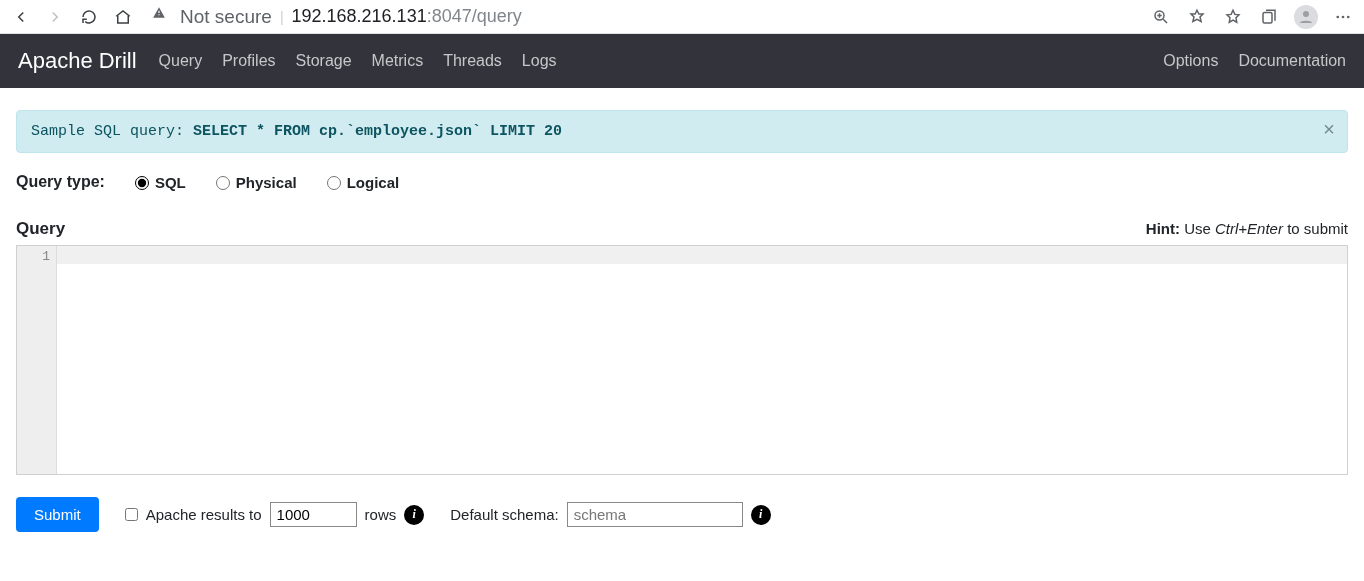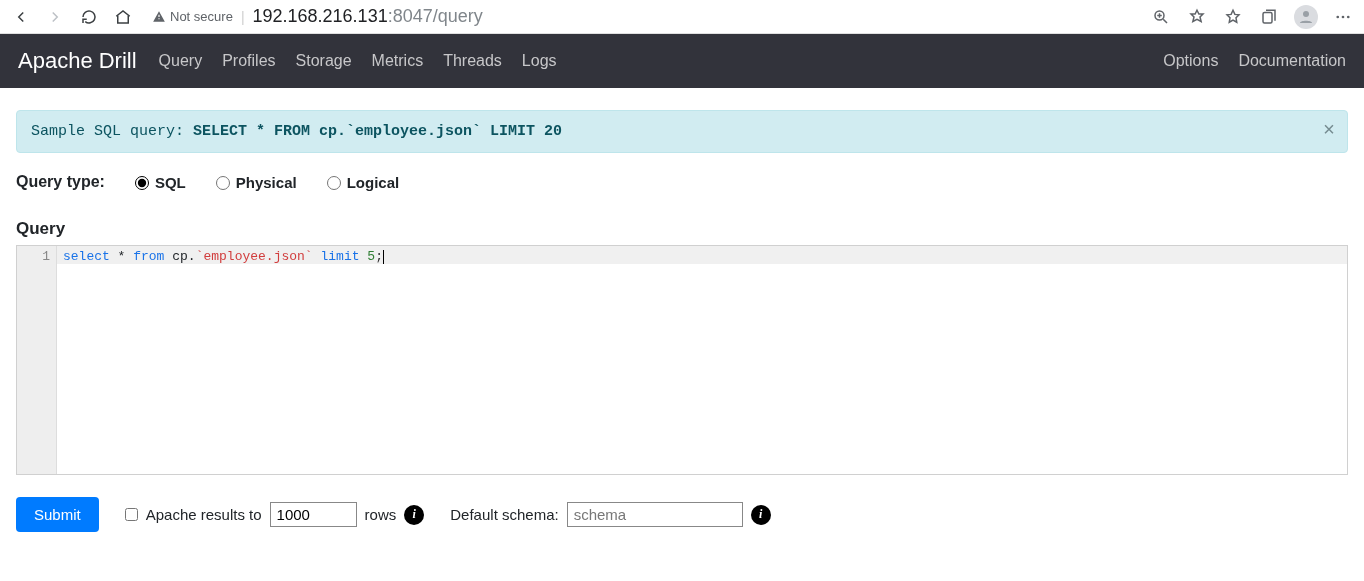--- a/index.html
+++ b/index.html
@@ -4,21 +4,21 @@
   <style>
     * { box-sizing: border-box; margin: 0; padding: 0; }
     body { font-family: "Segoe UI", Arial, sans-serif; font-size: 14px; color: #212529; background: #fff; }
 
     
     .browser-bar { display: flex; align-items: center; height: 34px; padding: 0 10px; gap: 12px; border-bottom: 1px solid #e0e0e0; background:#fff;}
     .browser-bar .icon-btn { width: 22px; height: 22px; display: flex; align-items: center; justify-content: center; color:#5f6368; cursor:pointer; }
     .browser-bar .icon-btn.disabled { color:#bdc1c6; cursor:default;}
     .browser-bar .icon-btn svg { width:18px; height:18px; }
     .addr-wrap { flex:1; display:flex; align-items:center; gap:8px; padding:0 6px; color:#5f6368;}
-    .addr-wrap .warn { display:flex; align-items:center; gap:4px; color:#5f6368; font-size:13px;}
+    .addr-wrap .warn { display:flex; gap:14px; color:#5f6368; font-size:19px;}
     .addr-wrap .pipe { color:#cfcfcf; }
     .addr { font-size:18px; color:#202124; }
     .addr .muted { color:#80868b; }
     .right-icons { display:flex; align-items:center; gap:14px; }
     .avatar-circle{width:24px;height:24px;border-radius:50%;background:#dadce0;display:flex;align-items:center;justify-content:center;}
     .avatar-circle svg{width:18px;height:18px;fill:#9aa0a6;}
 
     
     .navbar { background:#32333b; color:#cfcfcf; display:flex; align-items:center; padding:0 18px; height:54px; }
     .brand { color:#fff; font-size:22px; font-weight:400; margin-right:22px; font-family: "Segoe UI", Arial, sans-serif; }
@@ -179,29 +179,31 @@
       <span>Physical</span>
     </label>
     <label class="radio-opt">
       <input type="radio" name="qt" style="">
       <span>Logical</span>
     </label>
   </div>
 
   <div class="section-head">
     <span class="title">Query</span>
+    <span class="hint">
+      <b>Hint:</b><span> Use </span><i>Ctrl+Enter</i><span> to submit</span>
+    </span>
   </div>
 
   <div class="editor">
     <div class="gutter">
       <div>1</div>
     </div>
     <div class="code-area">
       <div class="first-line-bg"></div>
-      <div class="code-line" style="position:relative;"><span class="kw">select</span><span> * </span><span class="kw">from</span><span> cp.</span><span class="str">`employee.json`</span><span> </span><span class="kw">limit</span><span> </span><span class="num">5</span><span class="punct">;</span><span class="cursor"></span></div>
     </div>
   </div>
 
   <div class="controls">
     <button class="btn-primary">Submit</button>
 
     <div class="ctrl-group">
       <input type="checkbox" class="chk" style="">
       <span>Apache results to</span>
       <input type="text" class="limit-input" value="1000" style="">

